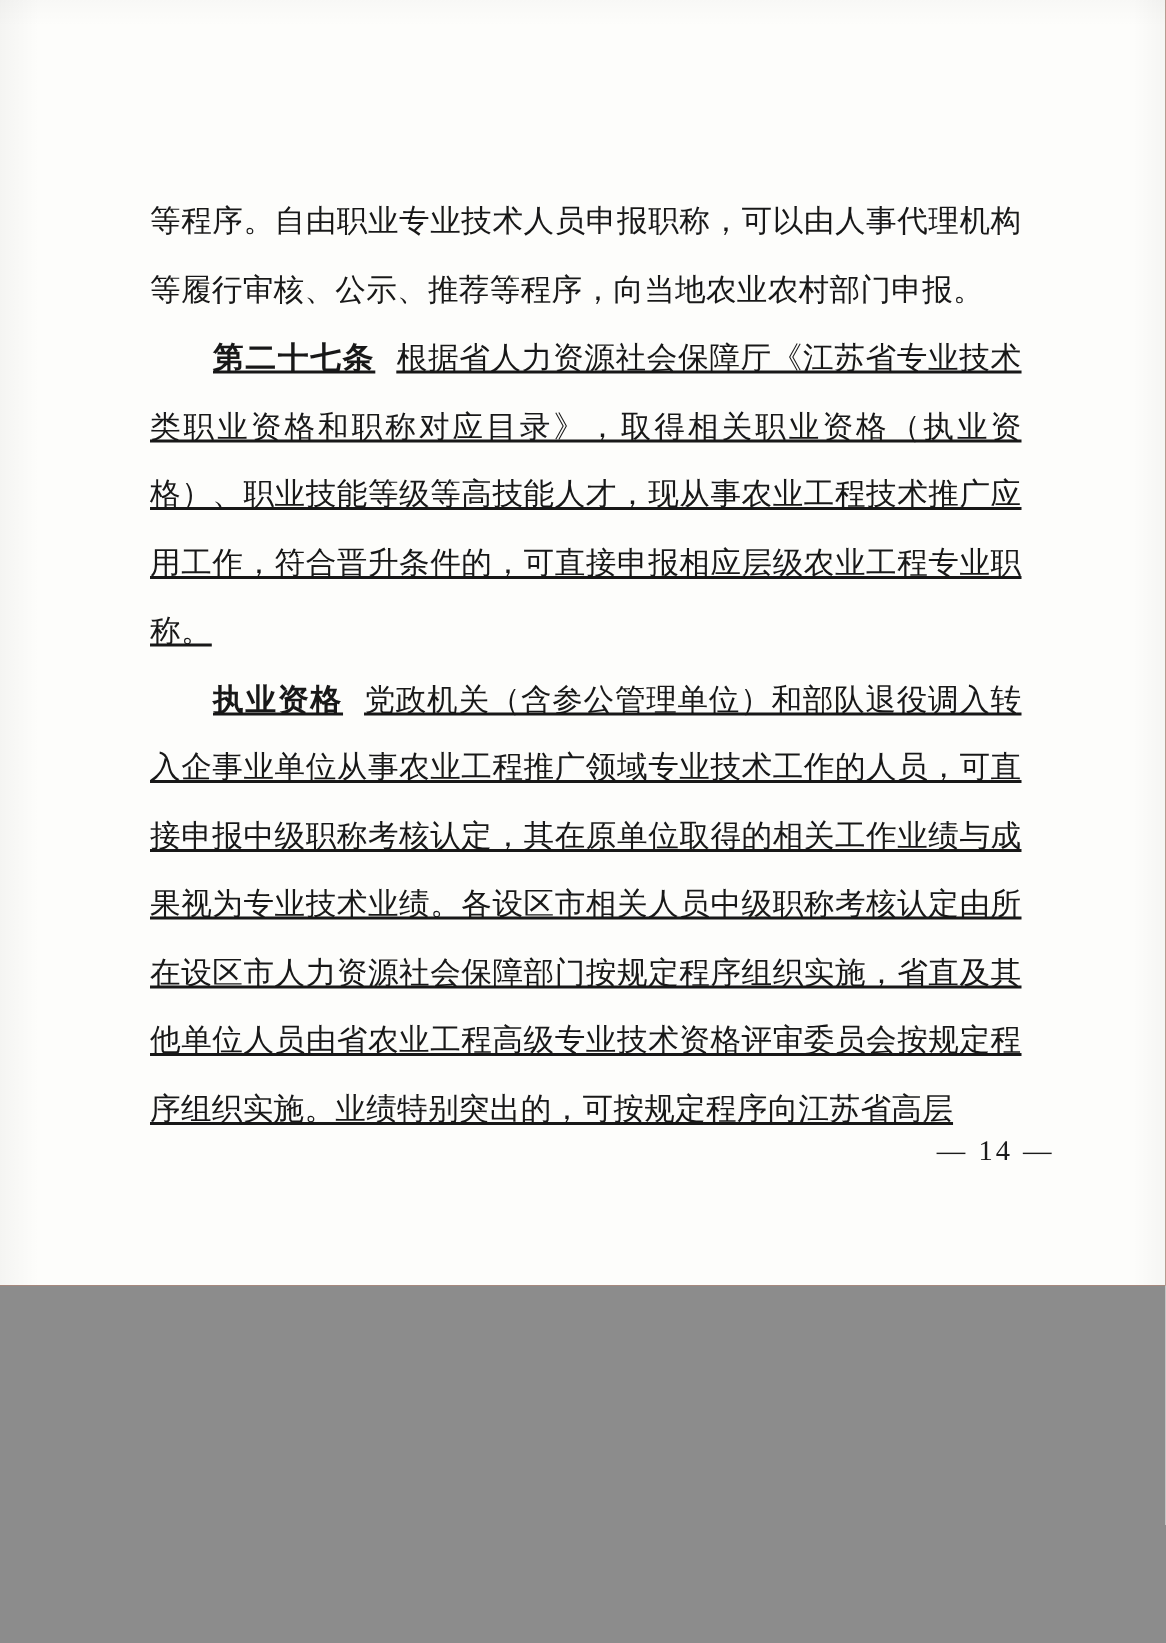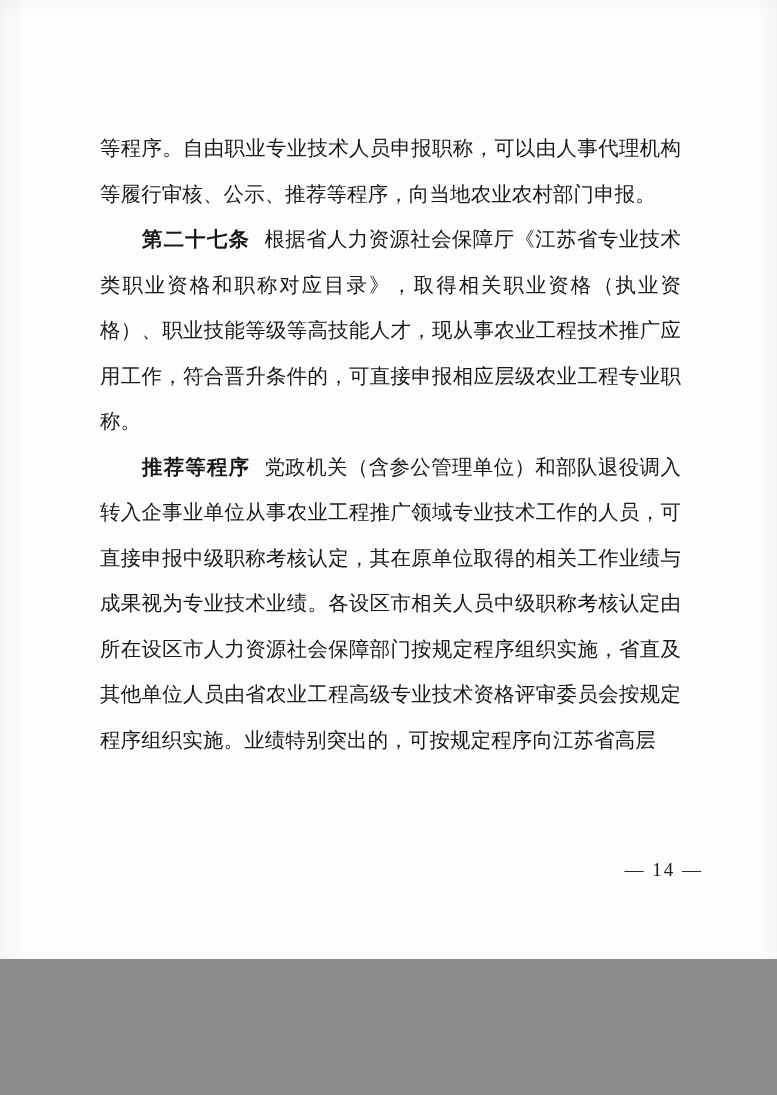--- a/index.html
+++ b/index.html
@@ -6,21 +6,21 @@
     margin: 0;
     padding: 0;
     background: #8c8c8c;
   }
   body {
     font-family: "Liberation Serif", serif;
   }
   .page {
     position: relative;
     width: 777px;
-    height: 959px;
+    height: 857px;
     margin: 0 auto;
     background: #c2410c;
     overflow: hidden;
     box-sizing: border-box;
   }
   
   .page::before {
     content: "";
     position: absolute;
     inset: 0;
@@ -49,20 +49,21 @@
     text-justify: inter-character;
     margin: 0 0 0 0;
     letter-spacing: 0.2px;
     word-break: break-all;
   }
   .para + .para {
     margin-top: 0px;
   }
   .indent {
     text-indent: 42px;
+    text-decoration: underline;
   }
   .artnum {
     font-weight: bold;
     letter-spacing: 1px;
   }
   .gap {
     display: inline-block;
     width: 14px;
   }
   .folio {
@@ -84,19 +85,19 @@
     <p class="para">
       <span>等程序。自由职业专业技术人员申报职称，可以由人事代理机构等履行审核、公示、推荐等程序，向当地农业农村部门申报。</span>
     </p>
 
     <p class="para indent">
       <span class="artnum">第二十七条</span><span class="gap"></span><span>根据省人力资源社会保障厅《江苏省专业技术类职业资格和职称对应目录》，取得相关职业资格（执业资格）、职业技能等级等高技能人才，现从事农业工程技术推广应用工作，符合晋升条件的，可直接申报相应层级农业工程专业职称。</span>
     </p>
 
 
     <p class="para indent">
-      <span class="artnum">推荐等程序</span><span class="gap"></span><span>党政机关（含参公管理单位）和部队退役调入转入企事业单位从事农业工程推广领域专业技术工作的人员，可直接申报中级职称考核认定，其在原单位取得的相关工作业绩与成果视为专业技术业绩。各设区市相关人员中级职称考核认定由所在设区市人力资源社会保障部门按规定程序组织实施，省直及其他单位人员由省农业工程高级专业技术资格评审委员会按规定程序组织实施。业绩特别突出的，可按规定程序向江苏省高层</span>
+      <span class="artnum">执业资格</span><span class="gap"></span><span>党政机关（含参公管理单位）和部队退役调入转入企事业单位从事农业工程推广领域专业技术工作的人员，可直接申报中级职称考核认定，其在原单位取得的相关工作业绩与成果视为专业技术业绩。各设区市相关人员中级职称考核认定由所在设区市人力资源社会保障部门按规定程序组织实施，省直及其他单位人员由省农业工程高级专业技术资格评审委员会按规定程序组织实施。业绩特别突出的，可按规定程序向江苏省高层</span>
     </p>
 
   </div>
 
   <div class="folio">— 14 —</div>
 </div>
 
 </body></html>

